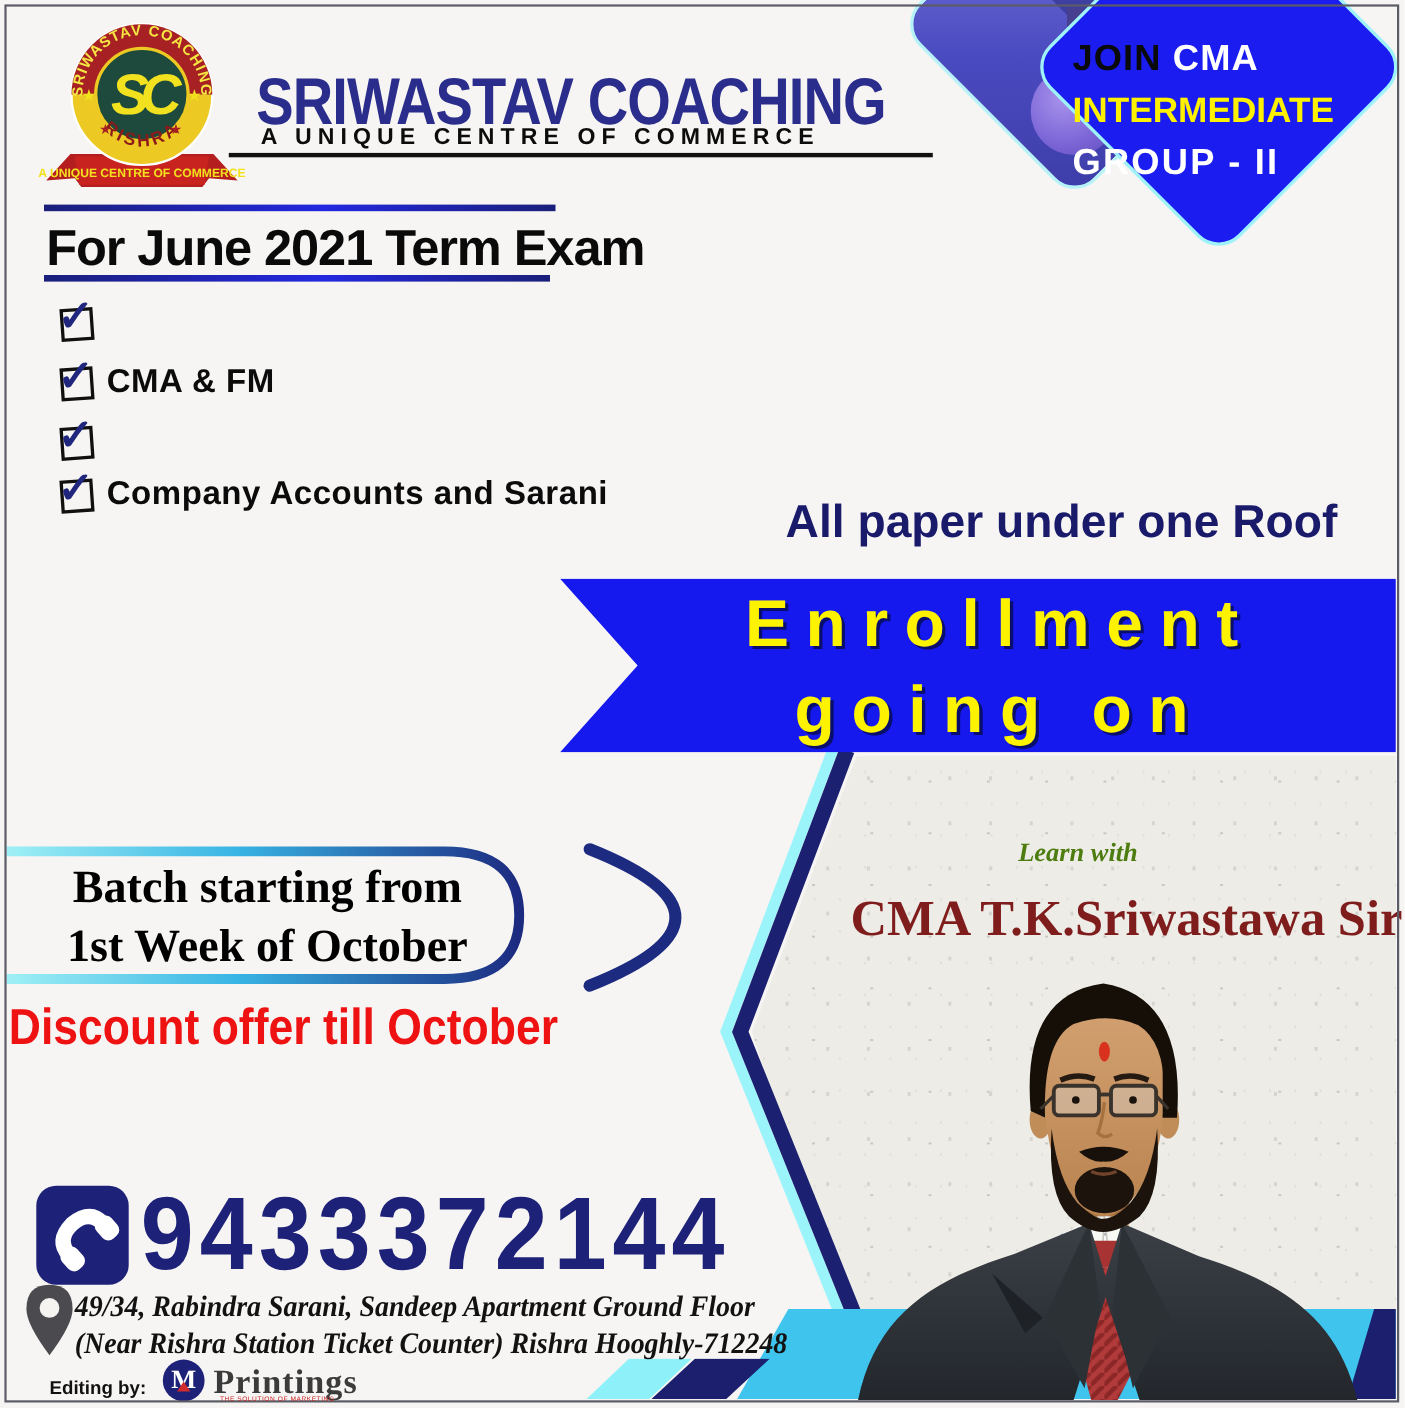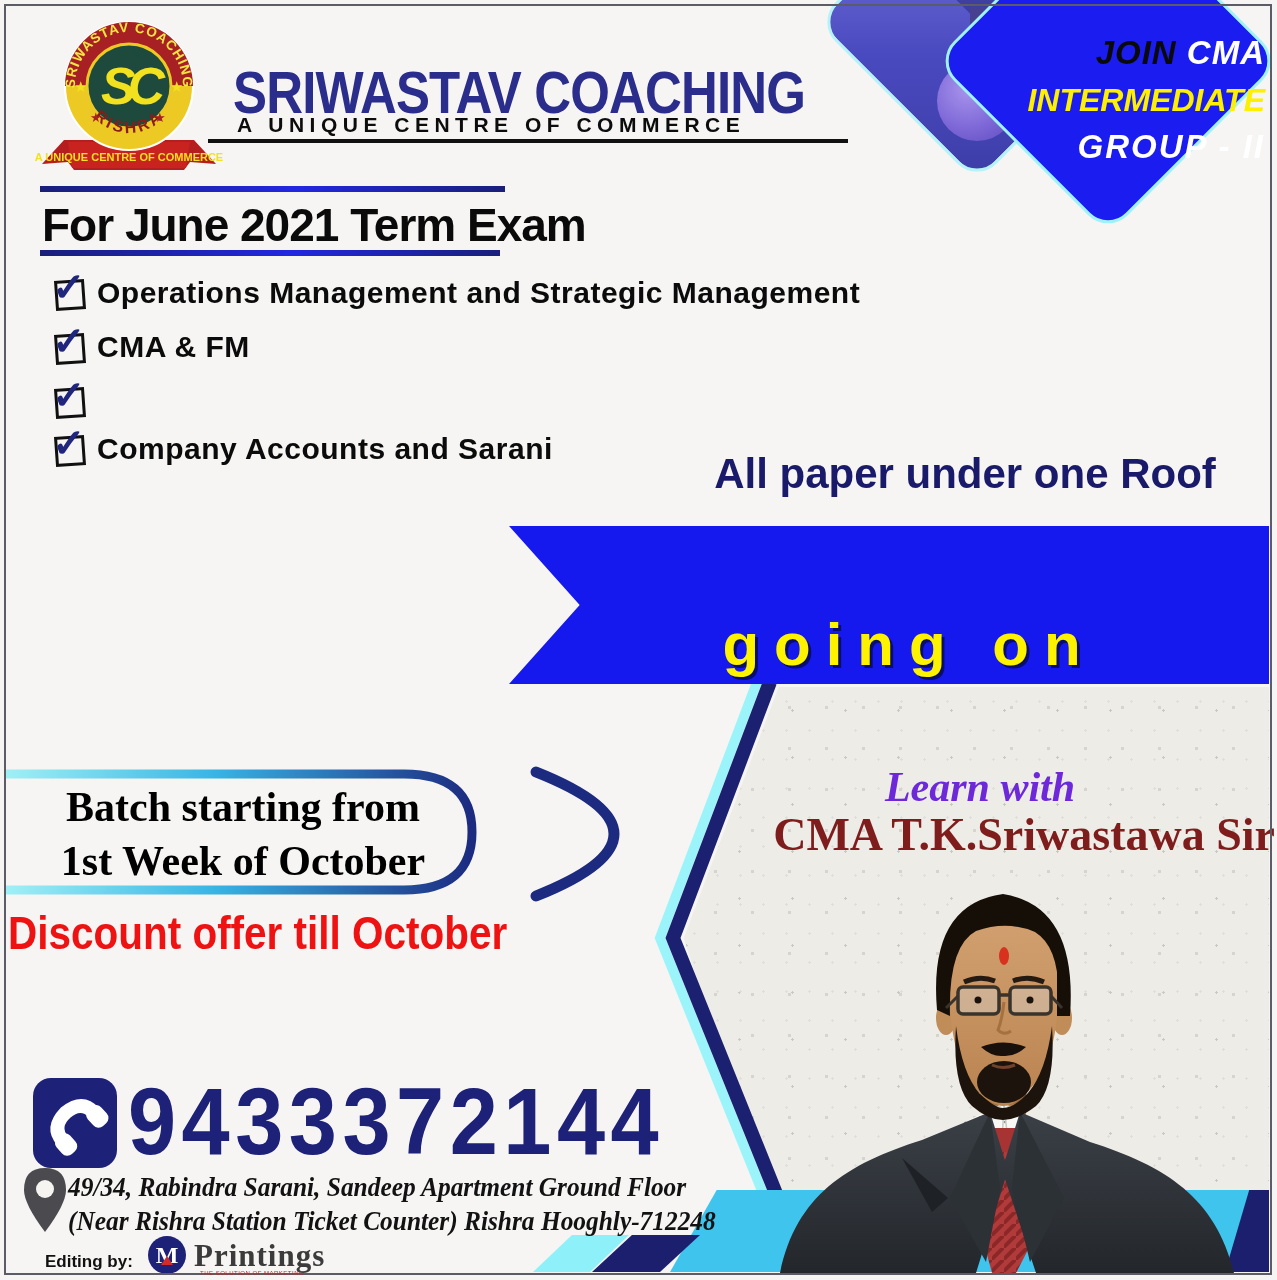--- a/index.html
+++ b/index.html
@@ -14,21 +14,21 @@
                letter-spacing:-1px;transform:scaleX(.85);transform-origin:left top;white-space:nowrap;z-index:4;}
   .brand-sub{left:237px;top:113px;font-size:21px;font-weight:bold;color:#0c0c0c;
              letter-spacing:5.5px;white-space:nowrap;z-index:4;}
   .black-rule{left:208px;top:139px;width:640px;height:4px;background:#111;z-index:4;}
   .blue-rule{height:6px;background:linear-gradient(90deg,#1a1f7a,#2327e0 55%,#1a1f7a);z-index:4;}
   
   .diamond{transform:rotate(45deg);border-radius:28px;z-index:6;}
   .bulb-d{left:863px;top:-92px;width:222px;height:222px;border:3px solid #b5f3f8;
           background:linear-gradient(135deg,#8585e6,#4a4ac0 60%,#3d3da8);overflow:hidden;}
   .blue-d{left:985px;top:-62px;width:240px;height:240px;background:#1a1cf0;border:3px solid #9ff3f8;}
-  .badge-text{left:975px;top:0;width:290px;text-align:right;z-index:7;font-style:italic;}
+  .badge-text{left:975px;top:0;width:290px;text-align:left;z-index:7;}
   .badge-text .l1{position:absolute;left:0;top:34px;width:100%;font-size:33px;font-weight:bold;letter-spacing:1px;}
   .badge-text .l2{position:absolute;left:0;top:82px;width:100%;font-size:32px;font-weight:bold;color:#fdf000;}
   .badge-text .l3{position:absolute;left:0;top:128px;width:100%;font-size:33px;font-weight:bold;color:#fff;letter-spacing:2px;}
   
   .exam-h{left:42px;top:198px;font-size:46px;font-weight:bold;color:#0a0a0a;letter-spacing:-1px;white-space:nowrap;}
   .chk-item{height:36px;}
   .chk-box{position:absolute;left:55px;top:4px;width:24px;height:24px;border:3.5px solid #101010;
            transform:rotate(-4deg);background:transparent;}
   .chk-mark{position:absolute;left:52px;top:-12px;font-size:40px;font-weight:bold;color:#20267d;}
   .chk-label{position:absolute;left:97px;top:0;font-size:30px;font-weight:bold;color:#0b0b0b;
@@ -44,21 +44,21 @@
   .banner .t1{top:6px;} .banner .t2{top:84px;}
   
   .panel{left:660px;top:687px;width:609px;height:585px;z-index:1;
      clip-path:polygon(19.5% 0,100% 0,100% 100%,21.3% 100%,3.9% 42.9%);
      background-color:#edece7;
      background-image:radial-gradient(#d5d4cf 1.5px,transparent 1.7px),
                       radial-gradient(#dfdeda 1px,transparent 1.2px),
                       radial-gradient(#c9c9c4 1.2px,transparent 1.5px);
      background-size:37px 41px,23px 29px,53px 47px;}
   .learn{left:760px;top:763px;width:440px;text-align:center;font-family:"Liberation Serif",serif;
-         font-style:italic;font-weight:bold;font-size:42px;color:#6d28d9;z-index:9;}
+         font-style:italic;font-weight:bold;font-size:24px;color:#4d7c0f;z-index:9;}
   .tutor{left:730px;top:808px;width:545px;text-align:right;font-family:Liberation Serif, serif;
          font-weight:bold;font-size:46px;color:#7f1d1d;z-index:9;white-space:nowrap;}
   
   .cyan-block{left:670px;top:1190px;width:599px;height:82px;background:#3fc4ee;z-index:2;
               clip-path:polygon(7.8% 0,100% 0,100% 100%,0 100%);}
   .navy-corner{left:1225px;top:1190px;width:44px;height:82px;background:#1b1f6e;z-index:2;
               clip-path:polygon(55% 0,100% 0,100% 100%,0 100%);}
   .pp1{left:533px;top:1235px;width:96px;height:37px;background:#8ef0f8;z-index:2;
        clip-path:polygon(40.6% 0,100% 0,59.4% 100%,0 100%);}
   .pp2{left:592px;top:1235px;width:108px;height:37px;background:#1b1f6e;z-index:2;
@@ -148,40 +148,40 @@
     <div class="l3">GROUP - II</div>
   </div>
 
   <div class="abs blue-rule" style="left:40px;top:186px;width:465px;"></div>
   <div class="abs exam-h">For June 2021 Term Exam</div>
   <div class="abs blue-rule" style="left:40px;top:250px;width:460px;"></div>
 
   <div class="abs chk-item" style="left:0;top:276px;width:1040px;">
     <span class="chk-box"></span>
     <span class="chk-mark">✓</span>
-    <span class="chk-label">Operations Management and Strategic Management</span>
   </div>
   <div class="abs chk-item" style="left:0;top:330px;width:1040px;">
     <span class="chk-box"></span>
     <span class="chk-mark">✓</span>
     <span class="chk-label">CMA &amp; FM</span>
   </div>
   <div class="abs chk-item" style="left:0;top:384px;width:1040px;">
     <span class="chk-box"></span>
     <span class="chk-mark">✓</span>
   </div>
   <div class="abs chk-item" style="left:0;top:432px;width:1040px;">
     <span class="chk-box"></span>
     <span class="chk-mark">✓</span>
     <span class="chk-label">Company Accounts and Sarani</span>
   </div>
 
   <div class="abs roof">All paper under one Roof</div>
 
   <div class="abs banner">
+    <div class="t1">Enrollment</div>
     <div class="t2">going on</div>
   </div>
 
   <svg class="abs" style="left:0;top:755px;z-index:3;" width="660" height="160" viewBox="0 0 660 160">
     <defs>
       <linearGradient id="boxg" x1="0" y1="0" x2="1" y2="0">
         <stop offset="0" stop-color="#9ff0f5"></stop>
           <stop offset=".45" stop-color="#38b4e4"></stop>
           <stop offset="1" stop-color="#1c2a80"></stop>
       </linearGradient>

